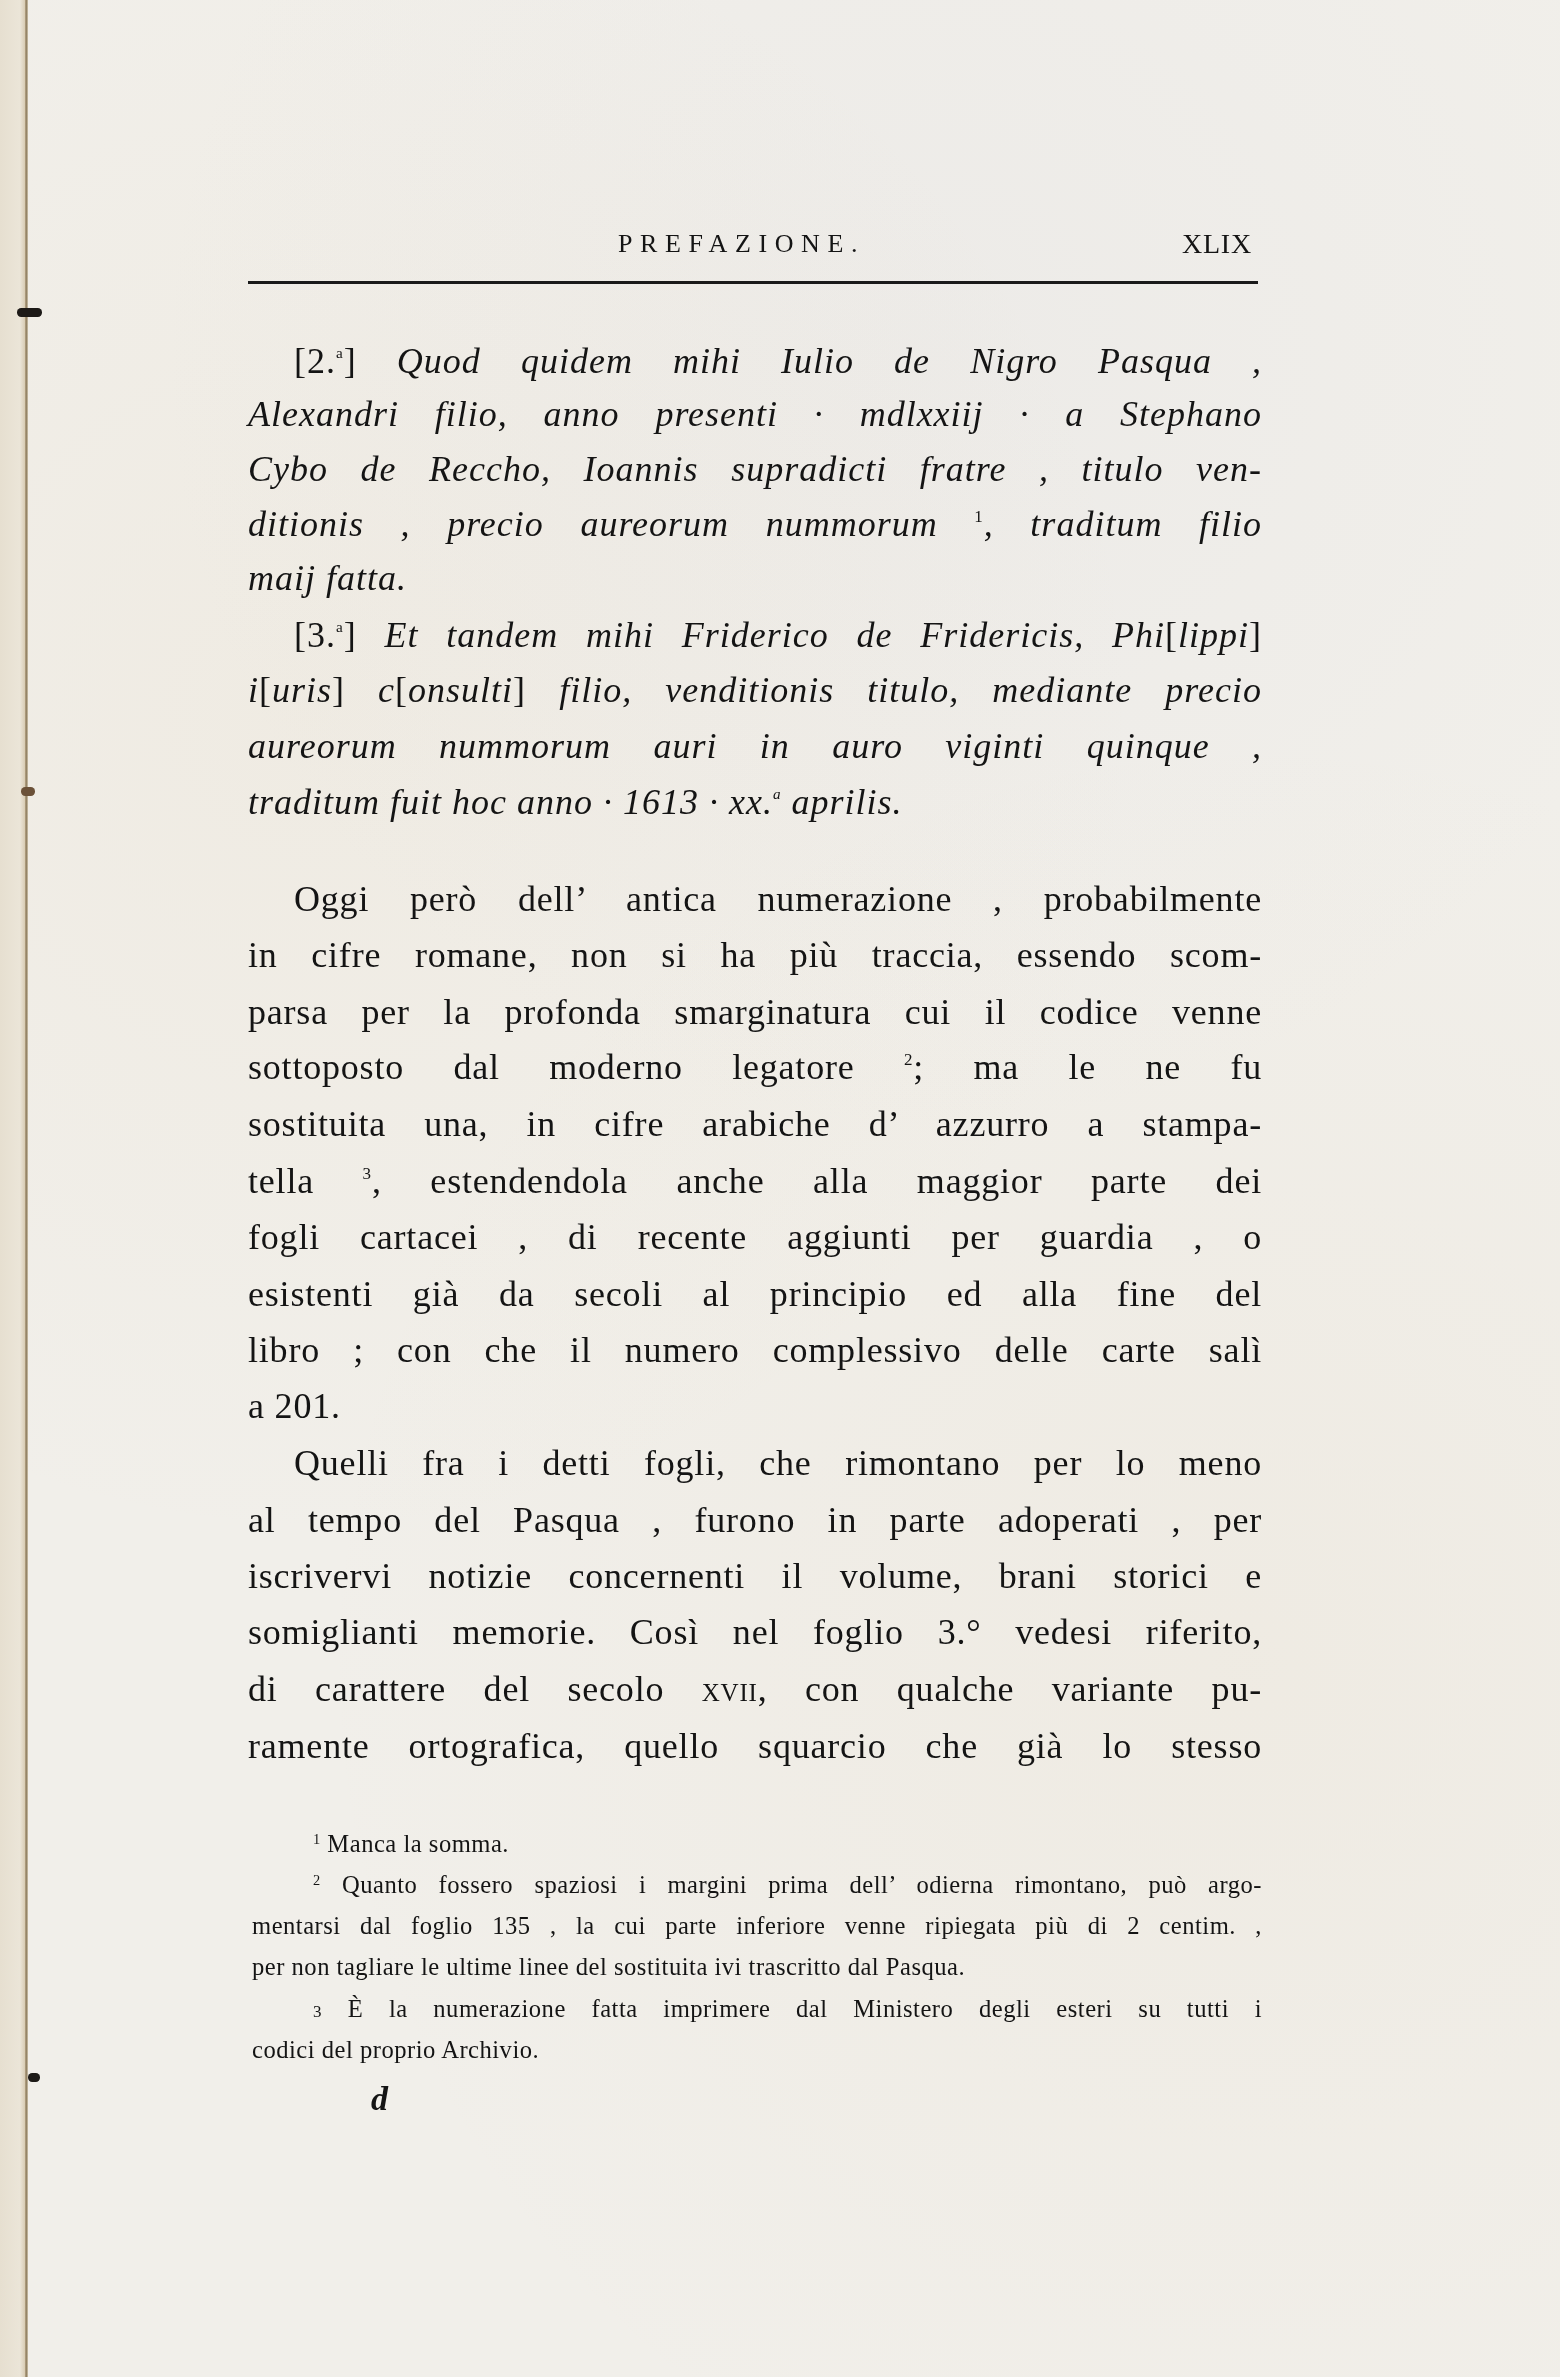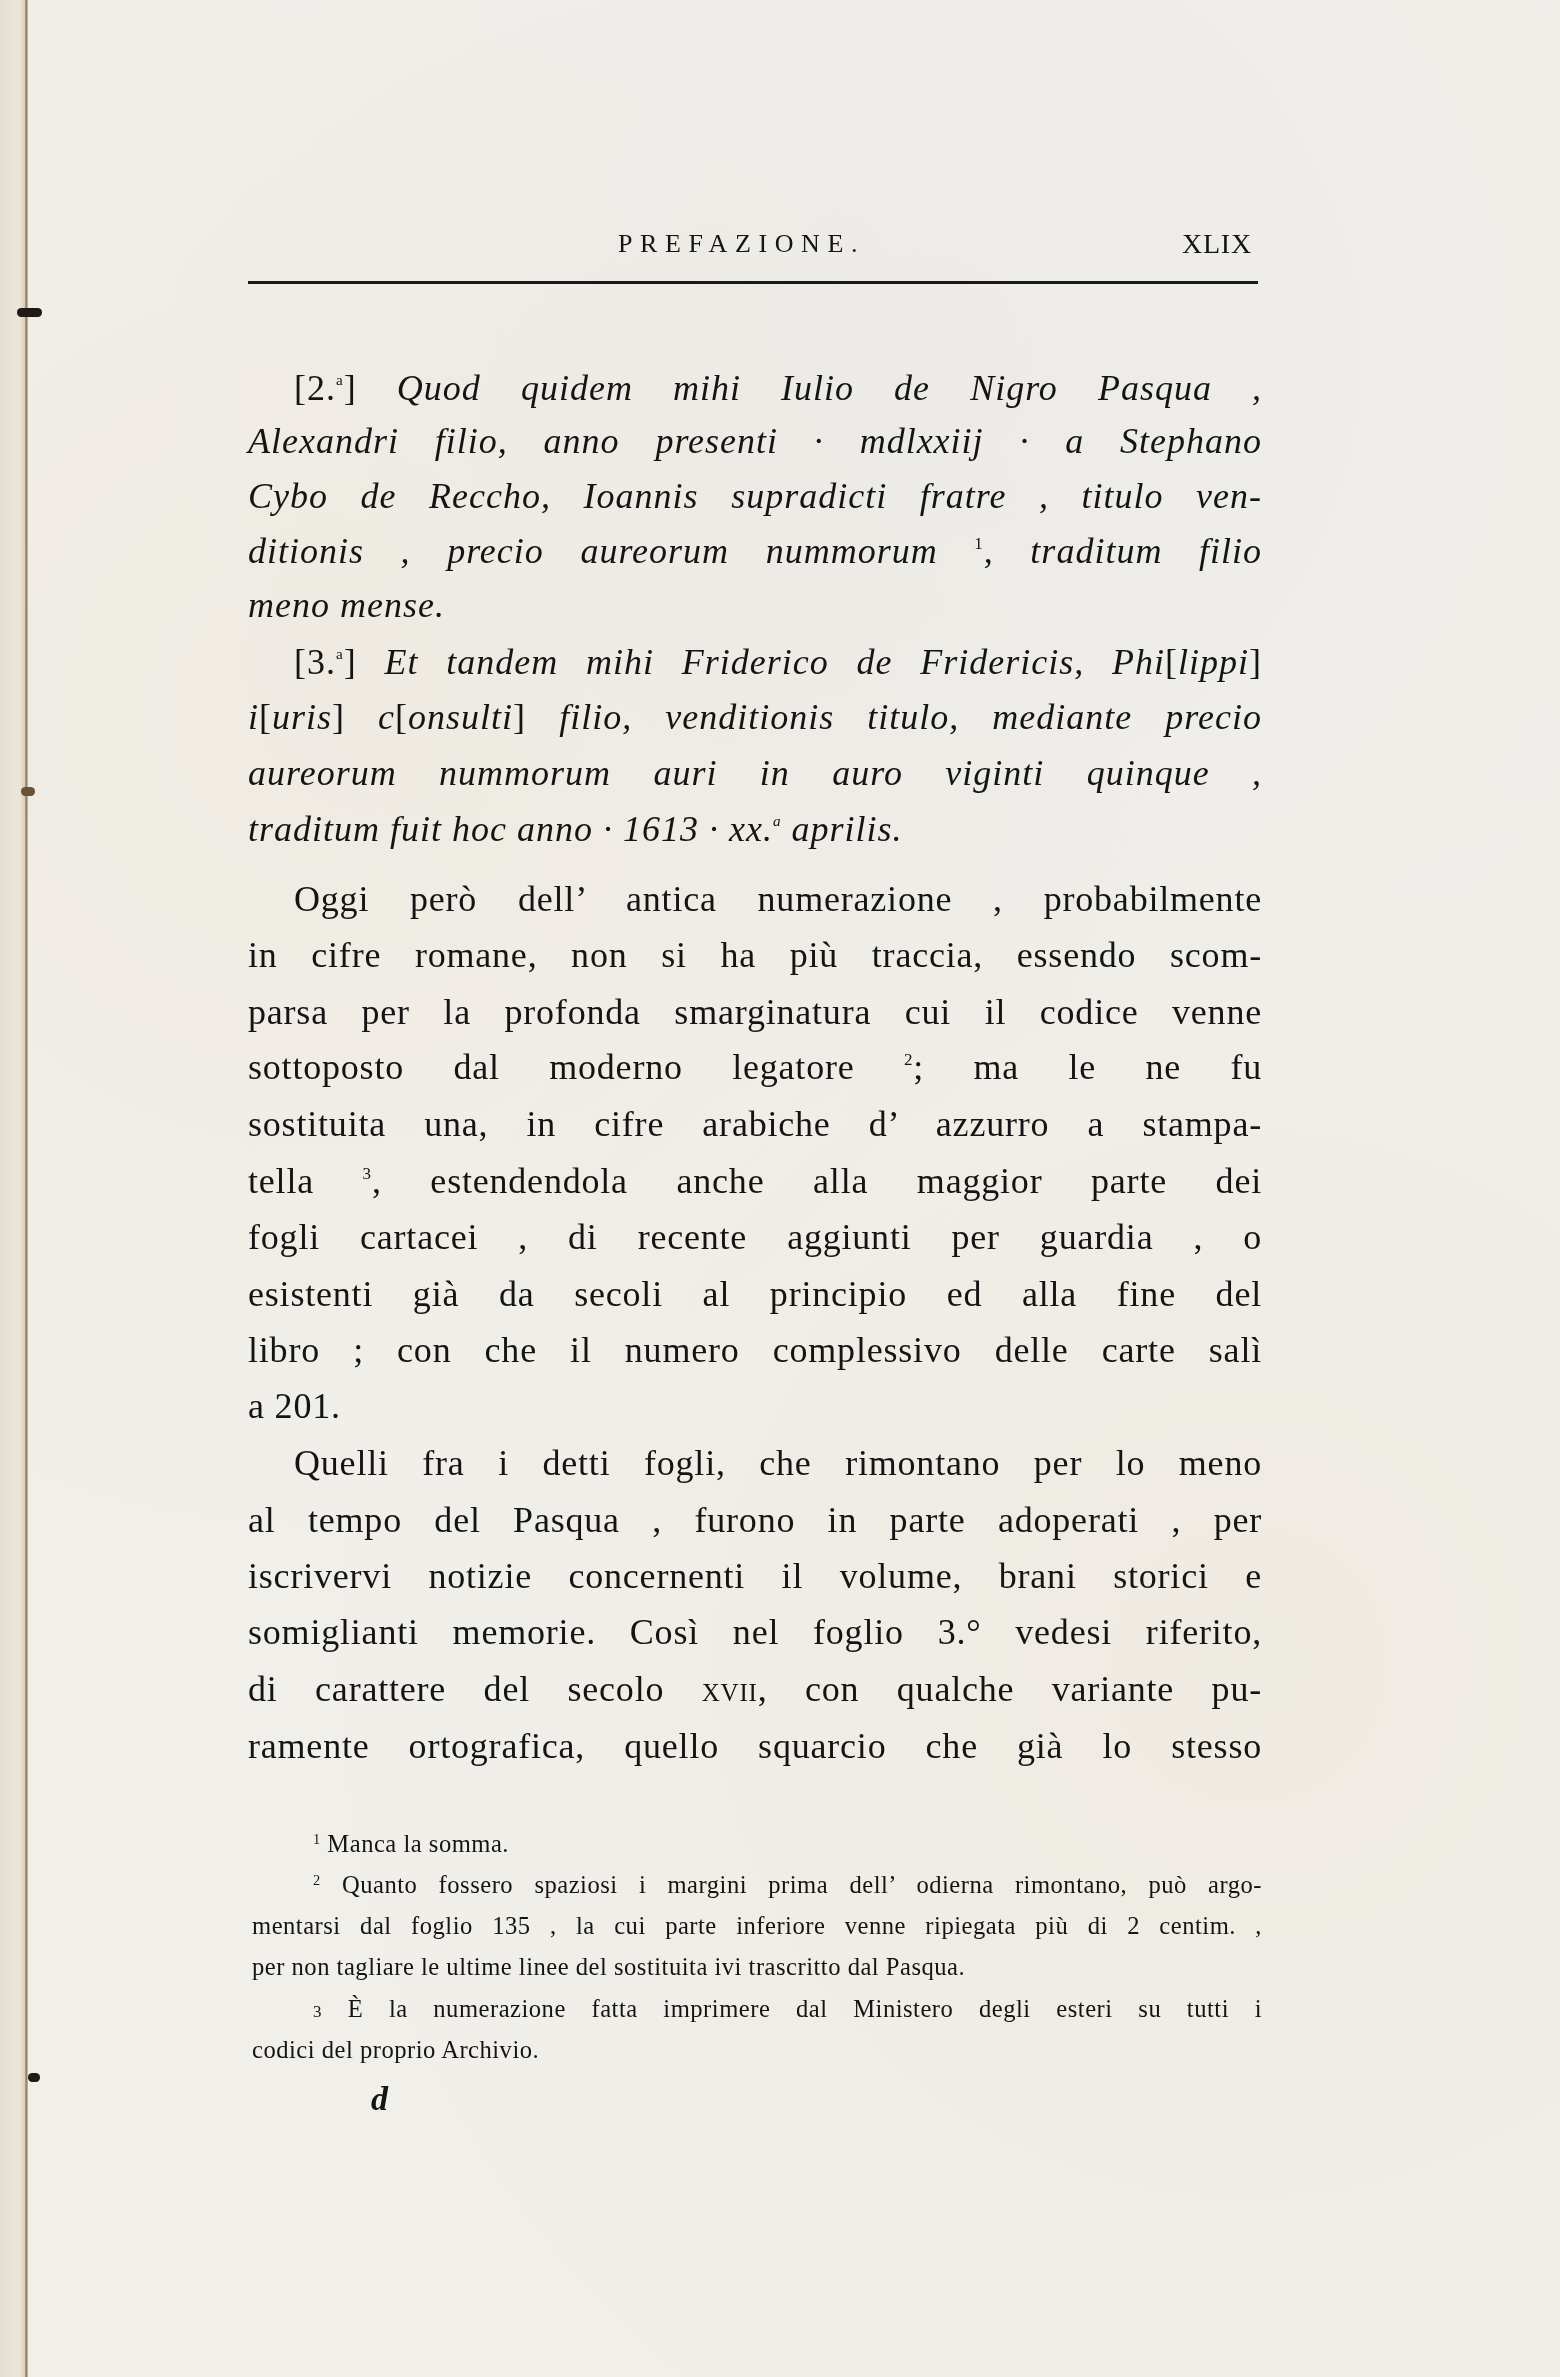--- a/index.html
+++ b/index.html
@@ -46,21 +46,21 @@
     background: #1a1a1a;
   }
 
   .line {
     position: absolute; left: 248px; width: 1014px; height: 51px;
     text-align: justify; text-align-last: justify; white-space: nowrap;
     line-height: 51px;
   }
   .line.last { text-align-last: left; }
   .line.indent { left: 294px; width: 968px; }
-  .it { font-style: italic; font-size: 36px; letter-spacing: 1px; margin-top: 27px; }
+  .it { font-style: italic; font-size: 36px; letter-spacing: 1px; }
   .ro { font-size: 36px; letter-spacing: 0.8px; margin-top: 32px; }
   .it .br { font-style: normal; }
   sup.fn { font-size: 17px; vertical-align: 13.6px; line-height: 0; font-style: normal; }
   sup.ord { font-size: 15.2px; vertical-align: 15.2px; line-height: 0; font-style: normal; }
   sup.ordi { font-size: 15.2px; vertical-align: 15.2px; line-height: 0; font-style: italic; }
   .sc { font-variant: small-caps; }
 
   .fline {
     position: absolute; left: 252px; width: 1010px; height: 37px; line-height: 37px;
     font-size: 24.6px; letter-spacing: 0.5px;
@@ -89,21 +89,21 @@
   <span class="rh-title">PREFAZIONE.</span>
   <span class="rh-page">XLIX</span>
 </div>
 <div class="head-rule"></div>
 
 <div>
   <div class="line indent it" style="top:336px"><span class="br">[2.</span><sup class="ord">a</sup><span class="br">]</span> <span>Quod quidem mihi Iulio de Nigro Pasqua ,</span></div>
   <div class="line it" style="top:389px">Alexandri filio, anno presenti · mdlxxiij · a Stephano</div>
   <div class="line it" style="top:444px">Cybo de Reccho, Ioannis supradicti fratre , titulo ven-</div>
   <div class="line it" style="top:499px"><span>ditionis , precio aureorum nummorum</span> <sup class="fn">1</sup><span>, traditum filio</span></div>
-  <div class="line it last" style="top:553px">meno mense.</div>
+  <div class="line it last" style="top:553px">maij fatta.</div>
 </div>
 
 <div>
   <div class="line indent it" style="top:610px"><span class="br">[3.</span><sup class="ord">a</sup><span class="br">]</span> <span>Et tandem mihi Friderico de Fridericis, Phi</span><span class="br">[</span><span>lippi</span><span class="br">]</span></div>
   <div class="line it" style="top:665px"><span>i</span><span class="br">[</span><span>uris</span><span class="br">]</span> <span>c</span><span class="br">[</span><span>onsulti</span><span class="br">]</span> <span>filio, venditionis titulo, mediante precio</span></div>
   <div class="line it" style="top:721px">aureorum nummorum auri in auro viginti quinque ,</div>
   <div class="line it last" style="top:777px"><span>traditum fuit hoc anno · 1613 · xx.</span><sup class="ordi">a</sup> <span>aprilis.</span></div>
 </div>
 
 <div>

